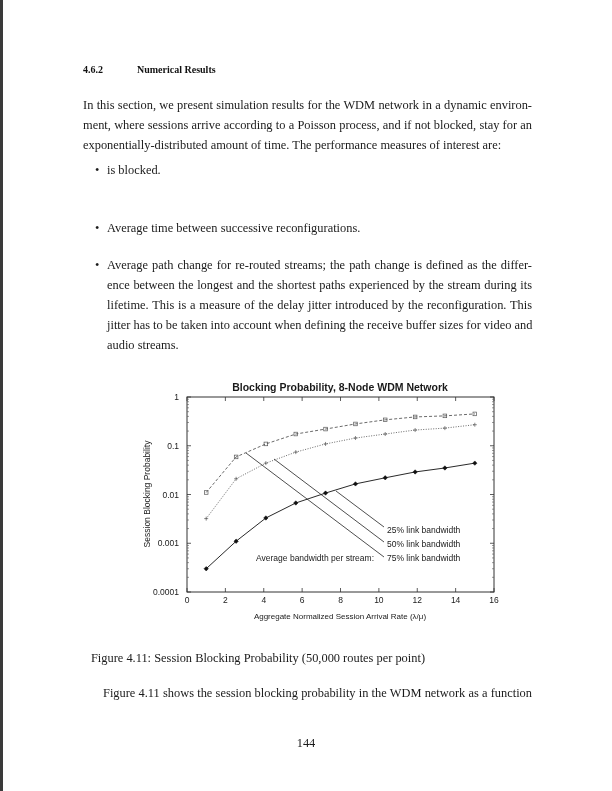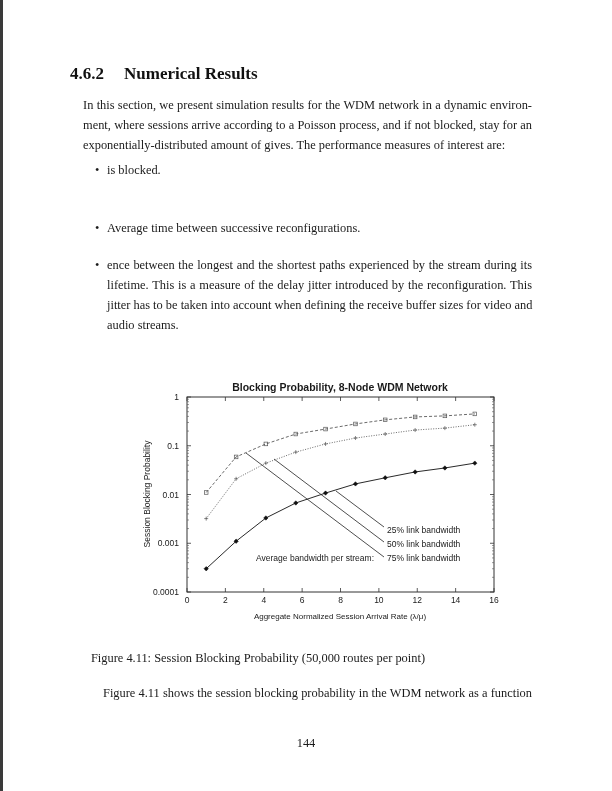--- a/index.html
+++ b/index.html
@@ -1,18 +1,18 @@
 <!DOCTYPE html>
 <html><head>
 <meta charset="utf-8">
 <style>
   html, body { margin: 0; padding: 0; background: #ffffff; }
   body { width: 612px; height: 791px; position: relative; overflow: hidden; }
   .scan-edge { position: absolute; left: 0; top: 0; width: 3px; height: 791px; background: #3a3a3a; }
-  .heading { position: absolute; left: 70px; top: 64px; font-size: 17px; font-weight: bold; font-family: "Liberation Serif", serif; color: #111; white-space: nowrap; }
+  .heading { position: absolute; left: 83px; top: 64px; font-size: 10px; font-weight: bold; font-family: "Liberation Serif", serif; color: #111; white-space: nowrap; }
   .heading .num { display: inline-block; width: 54px; }
   .para { position: absolute; left: 83px; width: 449px; font-family: "Liberation Serif", serif; font-size: 12.4px; line-height: 20px; color: #1a1a1a; text-align: justify; }
   .para .line { display: block; white-space: nowrap; text-align-last: justify; }
   .para .line.last { text-align-last: left; }
   .bullets { position: absolute; left: 83px; width: 449px; font-family: "Liberation Serif", serif; font-size: 12.4px; line-height: 20px; color: #1a1a1a; }
   .bullet { position: absolute; left: 0; width: 449px; }
   .bullet .dot { position: absolute; left: 12px; top: 0; }
   .bullet .text { position: absolute; left: 24px; width: 425px; }
   .bullet .text .line { display: block; white-space: nowrap; text-align: justify; text-align-last: justify; }
   .bullet .text .line.last { text-align-last: left; }
@@ -29,39 +29,40 @@
 
 <div class="scan-edge"></div>
 
 <div class="heading">
   <span class="num">4.6.2</span><span>Numerical Results</span>
 </div>
 
 <div class="para" style="top:95px;">
   <span class="line">In this section, we present simulation results for the WDM network in a dynamic environ-</span>
   <span class="line">ment, where sessions arrive according to a Poisson process, and if not blocked, stay for an</span>
-  <span class="line last">exponentially-distributed amount of gives. The performance measures of interest are:</span>
+  <span class="line last">exponentially-distributed amount of time. The performance measures of interest are:</span>
 </div>
 
 <div class="bullets" style="top:160px;">
   <div class="bullet" style="top:0px;">
     <span class="dot">•</span>
     <div class="text">
       <span class="line last">is blocked.</span>
     </div>
   </div>
   <div class="bullet" style="top:58px;">
     <span class="dot">•</span>
     <div class="text">
       <span class="line last">Average time between successive reconfigurations.</span>
     </div>
   </div>
   <div class="bullet" style="top:95px;">
     <span class="dot">•</span>
     <div class="text">
+      <span class="line">Average path change for re-routed streams; the path change is defined as the differ-</span>
       <span class="line">ence between the longest and the shortest paths experienced by the stream during its</span>
       <span class="line">lifetime. This is a measure of the delay jitter introduced by the reconfiguration. This</span>
       <span class="line">jitter has to be taken into account when defining the receive buffer sizes for video and</span>
       <span class="line last">audio streams.</span>
     </div>
   </div>
 </div>
 
 <svg id="chart" width="612" height="791">
   <text class="ctext" x="340" y="391" text-anchor="middle" font-size="10.5" font-weight="bold">Blocking Probability, 8-Node WDM Network</text>

